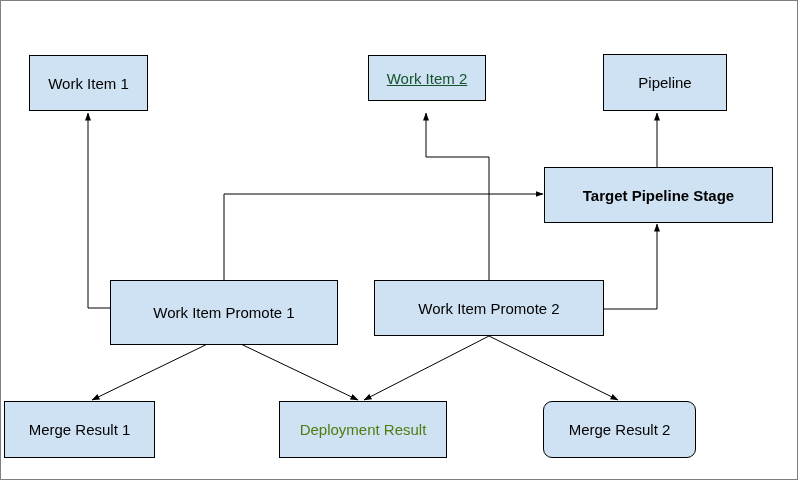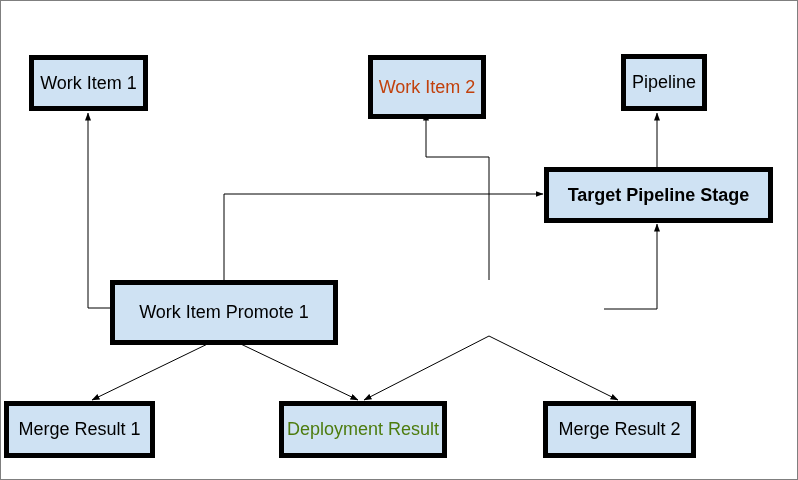--- a/index.html
+++ b/index.html
@@ -21,25 +21,25 @@
     position: absolute;
     left: 0;
     top: 0;
     width: 798px;
     height: 480px;
   }
   .node {
     position: absolute;
     box-sizing: border-box;
     background: #cfe2f3;
-    border: 5px solid #3b82f6;
+    border: 1px solid #3b82f6;
     display: flex;
     align-items: center;
     justify-content: center;
-    font-size: 18px;
+    font-size: 15px;
     color: #000000;
     white-space: nowrap;
   }
 </style>
 </head>
 <body>
 
 <div id="canvas" style="border-color: rgb(127, 127, 127); background: rgb(255, 255, 255);">
   <svg id="edges" viewBox="0 0 798 480" xmlns="http://www.w3.org/2000/svg">
     <defs>
@@ -54,34 +54,37 @@
       <polyline points="656,166 656,112" fill="none" stroke="#000000" stroke-width="1" marker-end="url(#arrowhead)"></polyline>
       <polyline points="223,335 91,399" fill="none" stroke="#000000" stroke-width="1" marker-end="url(#arrowhead)"></polyline>
       <polyline points="223,335 357,399" fill="none" stroke="#000000" stroke-width="1" marker-end="url(#arrowhead)"></polyline>
       <polyline points="488,335 363,399" fill="none" stroke="#000000" stroke-width="1" marker-end="url(#arrowhead)"></polyline>
       <polyline points="488,335 617,399" fill="none" stroke="#000000" stroke-width="1" marker-end="url(#arrowhead)"></polyline>
     </svg>
 
 <div class="node" style="left: 28px; top: 54px; width: 119px; height: 56px; background: rgb(207, 226, 243); border-color: rgb(0, 0, 0); color: rgb(0, 0, 0);">
       <span>Work Item 1</span>
     </div>
-    <div class="node" style="left: 367px; top: 54px; width: 118px; height: 64px; background: rgb(207, 226, 243); border-color: rgb(0, 0, 0); color: #c2410c;">
+    <div class="node" style="left: 367px; top: 54px; width: 118px; height: 46px; background: rgb(207, 226, 243); border-color: rgb(0, 0, 0); color: #14532d; text-decoration: underline;">
       <span>Work Item 2</span>
     </div>
-    <div class="node" style="left: 620px; top: 53px; width: 86px; height: 57px; background: rgb(207, 226, 243); border-color: rgb(0, 0, 0); color: rgb(0, 0, 0);">
+    <div class="node" style="left: 602px; top: 53px; width: 124px; height: 57px; background: rgb(207, 226, 243); border-color: rgb(0, 0, 0); color: rgb(0, 0, 0);">
       <span>Pipeline</span>
     </div>
     <div class="node" style="left: 543px; top: 166px; width: 229px; height: 56px; background: rgb(207, 226, 243); border-color: rgb(0, 0, 0); color: rgb(0, 0, 0); font-weight: bold;">
       <span>Target Pipeline Stage</span>
     </div>
     <div class="node" style="left: 109px; top: 279px; width: 228px; height: 65px; background: rgb(207, 226, 243); border-color: rgb(0, 0, 0); color: rgb(0, 0, 0);">
       <span>Work Item Promote 1</span>
     </div>
+    <div class="node" style="left: 373px; top: 279px; width: 230px; height: 56px; background: rgb(207, 226, 243); border-color: rgb(0, 0, 0); color: rgb(0, 0, 0);">
+      <span>Work Item Promote 2</span>
+    </div>
     <div class="node" style="left: 3px; top: 400px; width: 151px; height: 57px; background: rgb(207, 226, 243); border-color: rgb(0, 0, 0); color: rgb(0, 0, 0);">
       <span>Merge Result 1</span>
     </div>
     <div class="node" style="left: 278px; top: 400px; width: 168px; height: 57px; background: rgb(207, 226, 243); border-color: rgb(0, 0, 0); color: #4d7c0f;">
       <span>Deployment Result</span>
     </div>
-    <div class="node" style="left: 542px; top: 400px; width: 153px; height: 57px; background: rgb(207, 226, 243); border-color: rgb(0, 0, 0); color: rgb(0, 0, 0);">
+    <div class="node" style="left: 542px; top: 400px; width: 153px; height: 57px; background: rgb(207, 226, 243); border-color: rgb(0, 0, 0); color: rgb(0, 0, 0); border-radius: 9px;">
       <span>Merge Result 2</span>
     </div>
   </div>
 
 </body></html>

